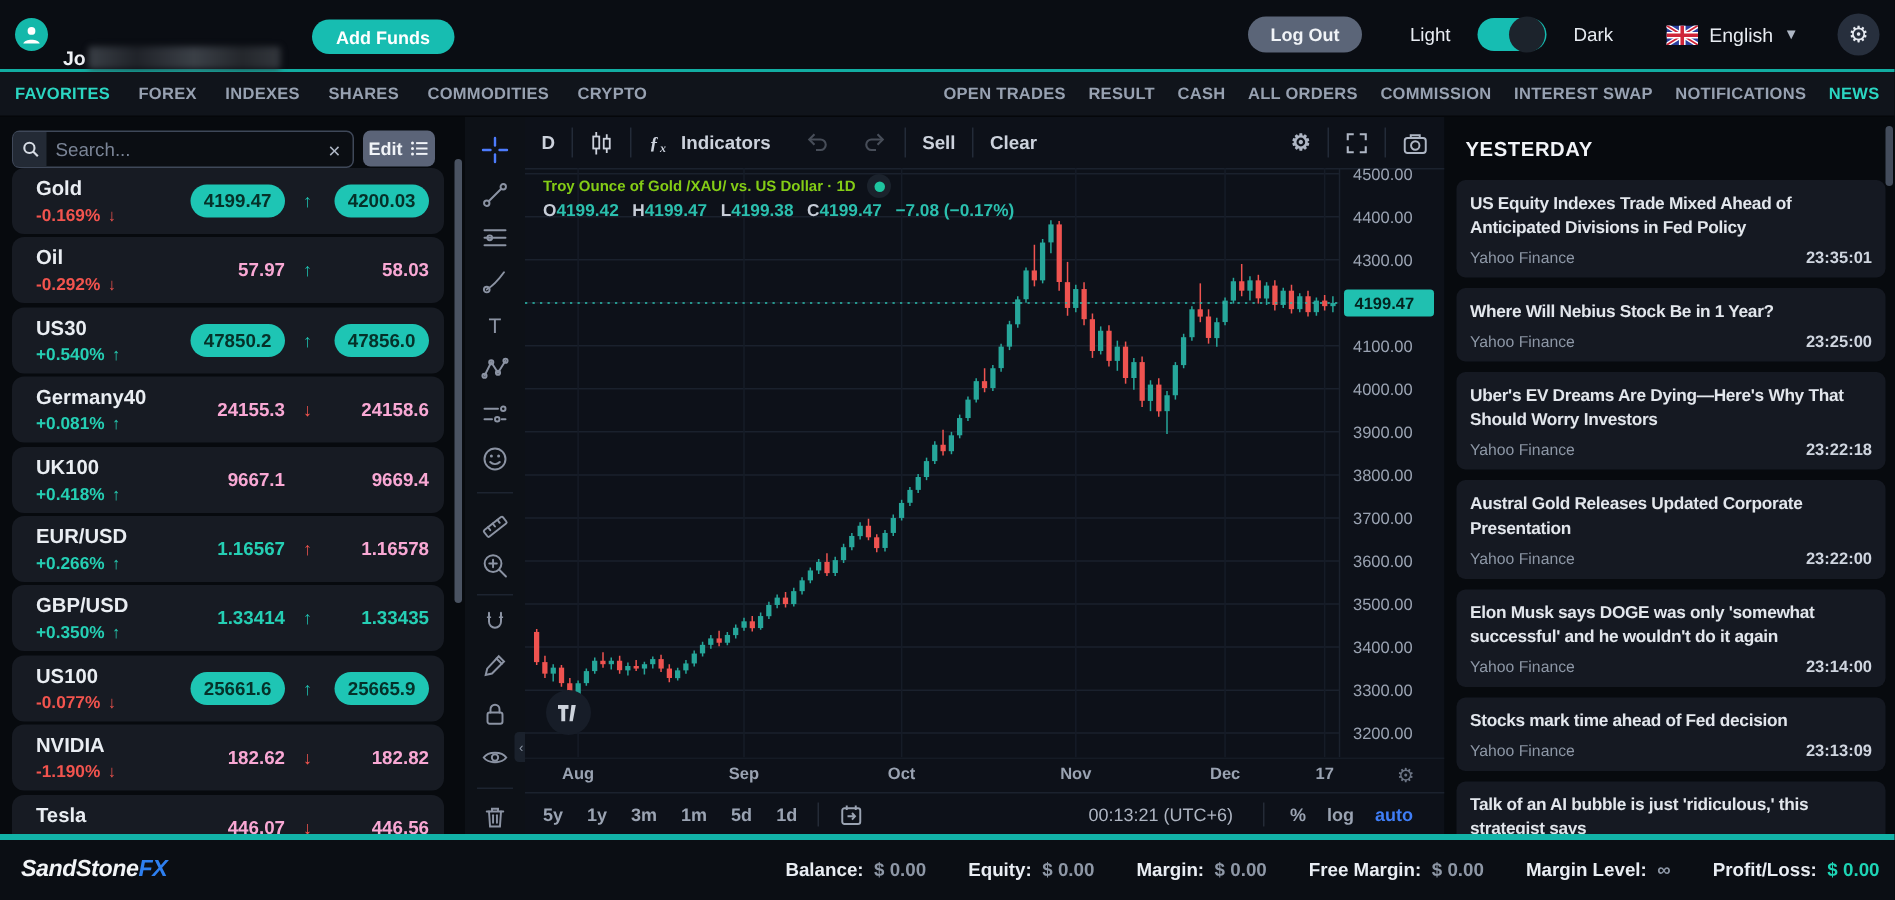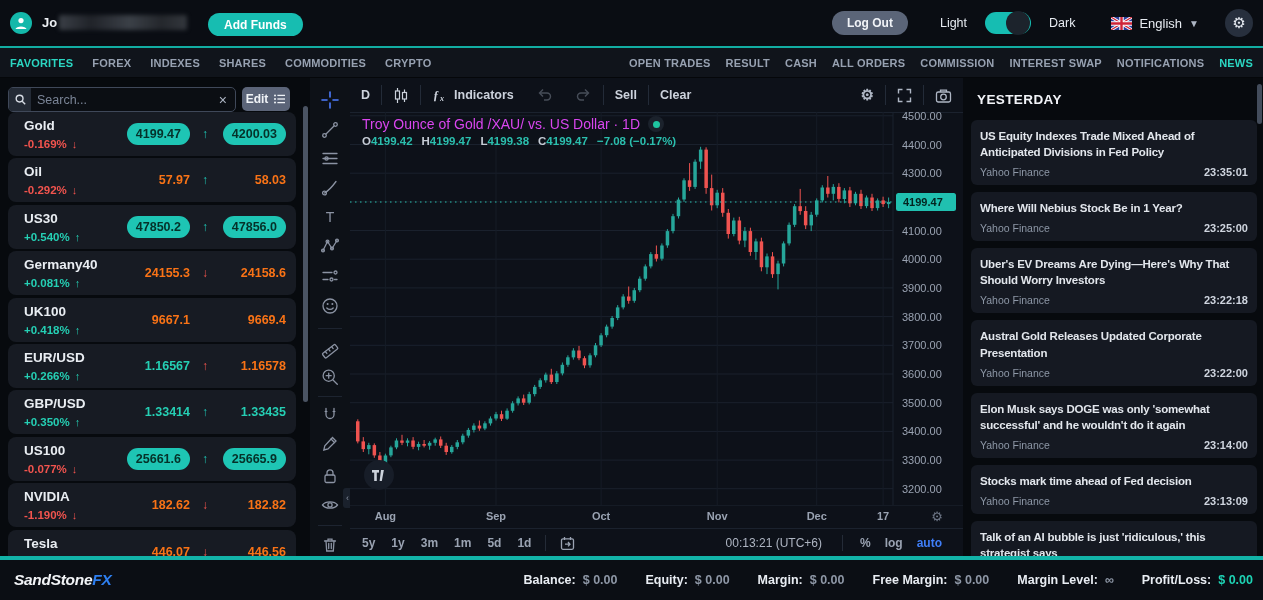--- a/index.html
+++ b/index.html
@@ -1,20 +1,20 @@
 <!DOCTYPE html>
 <html><head>
 <meta charset="utf-8">
 <style>
   html,body{margin:0;padding:0;width:1263px;height:600px;overflow:hidden;background:#070a0e;
     font-family:"Liberation Sans",sans-serif;-webkit-font-smoothing:antialiased;}
   
   #topbar{position:absolute;left:0;top:0;width:1263px;height:46px;background:#0a0d13;border-bottom:2px solid #12ada2}
   #avatar{position:absolute;left:10px;top:12px;width:22px;height:22px;border-radius:50%;background:#14b8aa;display:flex;align-items:center;justify-content:center}
-  #username{position:absolute;left:42px;top:15px;display:flex;align-items:center;gap:2px;color:#eef1f5;font-size:13px;font-weight:700}
+  #username{position:absolute;left:42px;top:31px;display:flex;align-items:center;gap:2px;color:#eef1f5;font-size:13px;font-weight:700}
   .masked{width:128px;height:15px;border-radius:2px;background:linear-gradient(90deg,#3a3f46,#202329 25%,#3b4047 55%,#24272c 80%,#33373d);filter:blur(2.2px)}
   #add-funds{position:absolute;left:208px;top:13px;height:23px;padding:0 16px;border-radius:12px;background:#17bdb1;color:#fff;font-size:12px;font-weight:700;display:flex;align-items:center}
   #topbar-right{position:absolute;right:10px;top:0;height:46px;display:flex;align-items:center;gap:14px}
   #logout{height:24px;padding:0 15px;border-radius:12px;background:#5b6578;color:#f0f3f7;font-size:12px;font-weight:700;display:flex;align-items:center;margin-right:18px}
   .toggle-label{color:#e8ecf2;font-size:12.5px}
   #theme-toggle{width:46px;height:22px;border-radius:11px;background:#16bdb2;position:relative;margin:0 4px}
   #theme-knob{position:absolute;right:1px;top:-1px;width:24px;height:24px;border-radius:50%;background:#1c232c}
   #lang{display:flex;align-items:center;gap:7px;margin-left:22px;color:#e8ecf2;font-size:13px}
   #gear-btn{width:28px;height:28px;border-radius:50%;background:#272f3d;display:flex;align-items:center;justify-content:center;color:#e6eaf1;font-size:15px;margin-left:12px}
   .chev{color:#aeb6c4;font-size:10px}
@@ -33,39 +33,39 @@
   #search-clear{color:#aeb6c4;font-size:14px;padding-right:8px}
   #edit-btn{position:absolute;left:242px;top:5px;width:48px;height:24px;background:#5b6478;border-radius:5px;display:flex;align-items:center;justify-content:center;gap:6px;color:#f0f3f7;font-size:12px;font-weight:700}
   .wrow{position:absolute;left:8px;width:288px;height:44px;background:#171b23;border-radius:8px;cursor:pointer}
   .wname{position:absolute;left:16px;top:6px;color:#e9edf2;font-size:13.5px;font-weight:700}
   .wchange{position:absolute;left:16px;bottom:6px;font-size:11.5px;font-weight:700}
   .wchange.up{color:#25cfb4}.wchange.dn{color:#f2544e}
   .warrow{margin-left:5px;font-size:11px;font-weight:700}
   .price{position:absolute;top:50%;transform:translateY(-50%);font-size:12.5px;font-weight:700;text-align:right}
   .price.bid{right:106px}.price.ask{right:10px}
   .price.pill{background:#1ec5b4;color:#053129;padding:4px 9px;border-radius:13px}
-  .price.red{color:#f97316}.price.green{color:#25cfb4}
+  .price.red{color:#f9a8d4}.price.green{color:#25cfb4}
   .mid{position:absolute;right:88px;top:50%;transform:translateY(-50%);font-size:12px;font-weight:700}
   .mid.teal{color:#1ec5b4}.mid.red{color:#f2544e}
   #wl-scroll{position:absolute;right:2px;top:24px;width:5px;height:296px;border-radius:3px;background:#4a5362}
   
   #drawbar{position:absolute;left:310px;top:78px;width:40px;height:478px;background:#0d1117;border-right:1px solid #171d28}
   .tool{position:absolute;left:10px;width:20px;height:20px;display:flex;align-items:center;justify-content:center;cursor:pointer}
   .tsep{position:absolute;left:8px;width:24px;height:1px;background:#1d2430}
   #collapse-tab{position:absolute;left:33px;top:410px;width:9px;height:20px;background:#1a212c;border-radius:3px 0 0 3px;color:#8b94a3;font-size:9px;display:flex;align-items:center;justify-content:center}
   
   #chartcol{position:absolute;left:350px;top:78px;width:613px;height:478px;background:#0d1119}
   #chart-toolbar{position:absolute;left:0;top:0;width:613px;height:34px;border-bottom:1px solid #1b222e;display:flex;align-items:center}
   .ctb{color:#ccd2dc;font-size:12.5px;font-weight:600;padding:0 11px;cursor:pointer;white-space:nowrap;display:flex;align-items:center;gap:6px}
   .ctb.dim svg{opacity:.45}
   .csep{width:1px;height:20px;background:#232b38}
   #ctb-right{margin-left:auto;display:flex;align-items:center}
   #chart-svg{position:absolute;left:0;top:34px}
   #legend{position:absolute;left:12px;top:38px;display:flex;align-items:center;gap:8px;pointer-events:none}
-  #legend-title{color:#d946ef;font-size:14px;font-weight:400}
+  #legend-title{color:#84cc16;font-size:10px;font-weight:700}
   #mkt-dot-ring{width:16px;height:16px;border-radius:50%;background:#1b222c;display:flex;align-items:center;justify-content:center}
   #mkt-dot{width:7px;height:7px;border-radius:50%;background:#1ec5a0}
   #ohlc-row{position:absolute;left:12px;top:57px;display:flex;gap:9px;font-size:11.5px;pointer-events:none}
   .ohlc-k{color:#c7cdd7;font-weight:700}.ohlc-v{color:#2bbfae;font-weight:700}
   #ohlc-chg{color:#2bbfae;font-weight:600}
   #tv-mark{position:absolute;left:14px;top:382px;width:30px;height:30px;border-radius:50%;background:#171d28;display:flex;align-items:center;justify-content:center}
   #timeaxis{position:absolute;left:0;top:427px;width:613px;height:23px;border-top:1px solid #151b25}
   .xlab{position:absolute;top:4px;transform:translateX(-50%);color:#9aa3b2;font-size:11px;font-weight:600}
   #axis-gear{position:absolute;right:20px;top:3px;color:#6c7585;font-size:13px}
   #chart-bottom{position:absolute;left:0;top:450px;width:613px;height:28px;border-top:1px solid #1b222e;display:flex;align-items:center}

